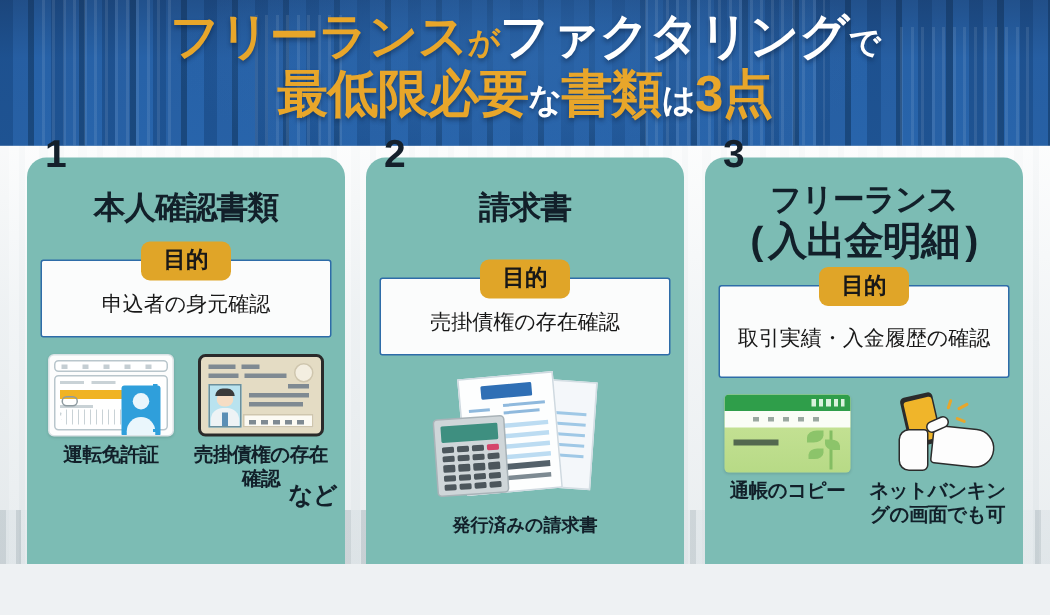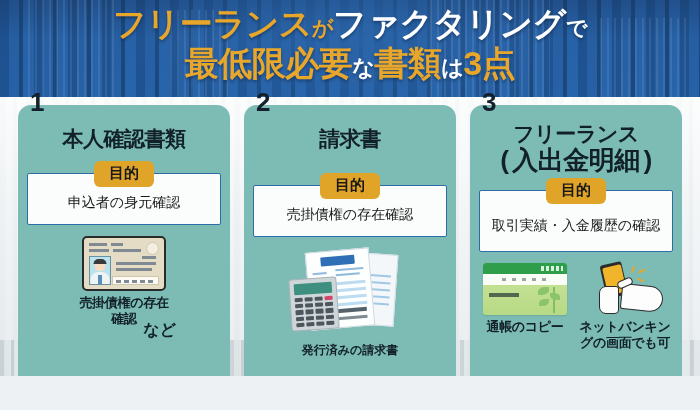--- a/index.html
+++ b/index.html
@@ -297,20 +297,43 @@
     <div class="card c1">
       <div class="card-num">1</div>
       <div class="card-title">本人確認書類</div>
 
       <div class="purpose-wrap">
         <div class="purpose-badge">目的</div>
         <div class="purpose-box">申込者の身元確認</div>
       </div>
 
       <div class="icon-row">
+        <div class="icon-cell">
+          <div class="art-license">
+            <div class="lic-top">
+              <i style="left:4px"></i>
+                <i style="left:18px"></i>
+                <i style="left:32px"></i>
+              <i style="left:46px"></i>
+                <i style="left:60px"></i>
+            </div>
+            <div class="lic-body">
+              <div class="lic-line" style="left:3px;top:3px;width:16px"></div>
+              <div class="lic-line" style="left:24px;top:3px;width:16px"></div>
+              <div class="lic-hl"></div>
+              <div class="lic-line" style="left:3px;top:19px;width:22px"></div>
+              <div class="lic-line" style="left:3px;top:24px;width:14px"></div>
+              <div class="lic-stamp"></div>
+              <div class="lic-grid"></div>
+              <div class="lic-photo"></div>
+              <div class="lic-bars"></div>
+            </div>
+          </div>
+          <div class="icon-cap">運転免許証</div>
+        </div>
 
         <div class="icon-cell">
           <div class="art-mynum">
             <div class="mn-txt" style="left:5px;top:5px;width:18px"></div>
             <div class="mn-txt" style="left:27px;top:5px;width:12px"></div>
             <div class="mn-txt" style="left:5px;top:11px;width:20px"></div>
             <div class="mn-txt" style="left:29px;top:11px;width:28px"></div>
             <div class="mn-chip"></div>
             <div class="mn-photo">
               <div class="mn-body"></div>

